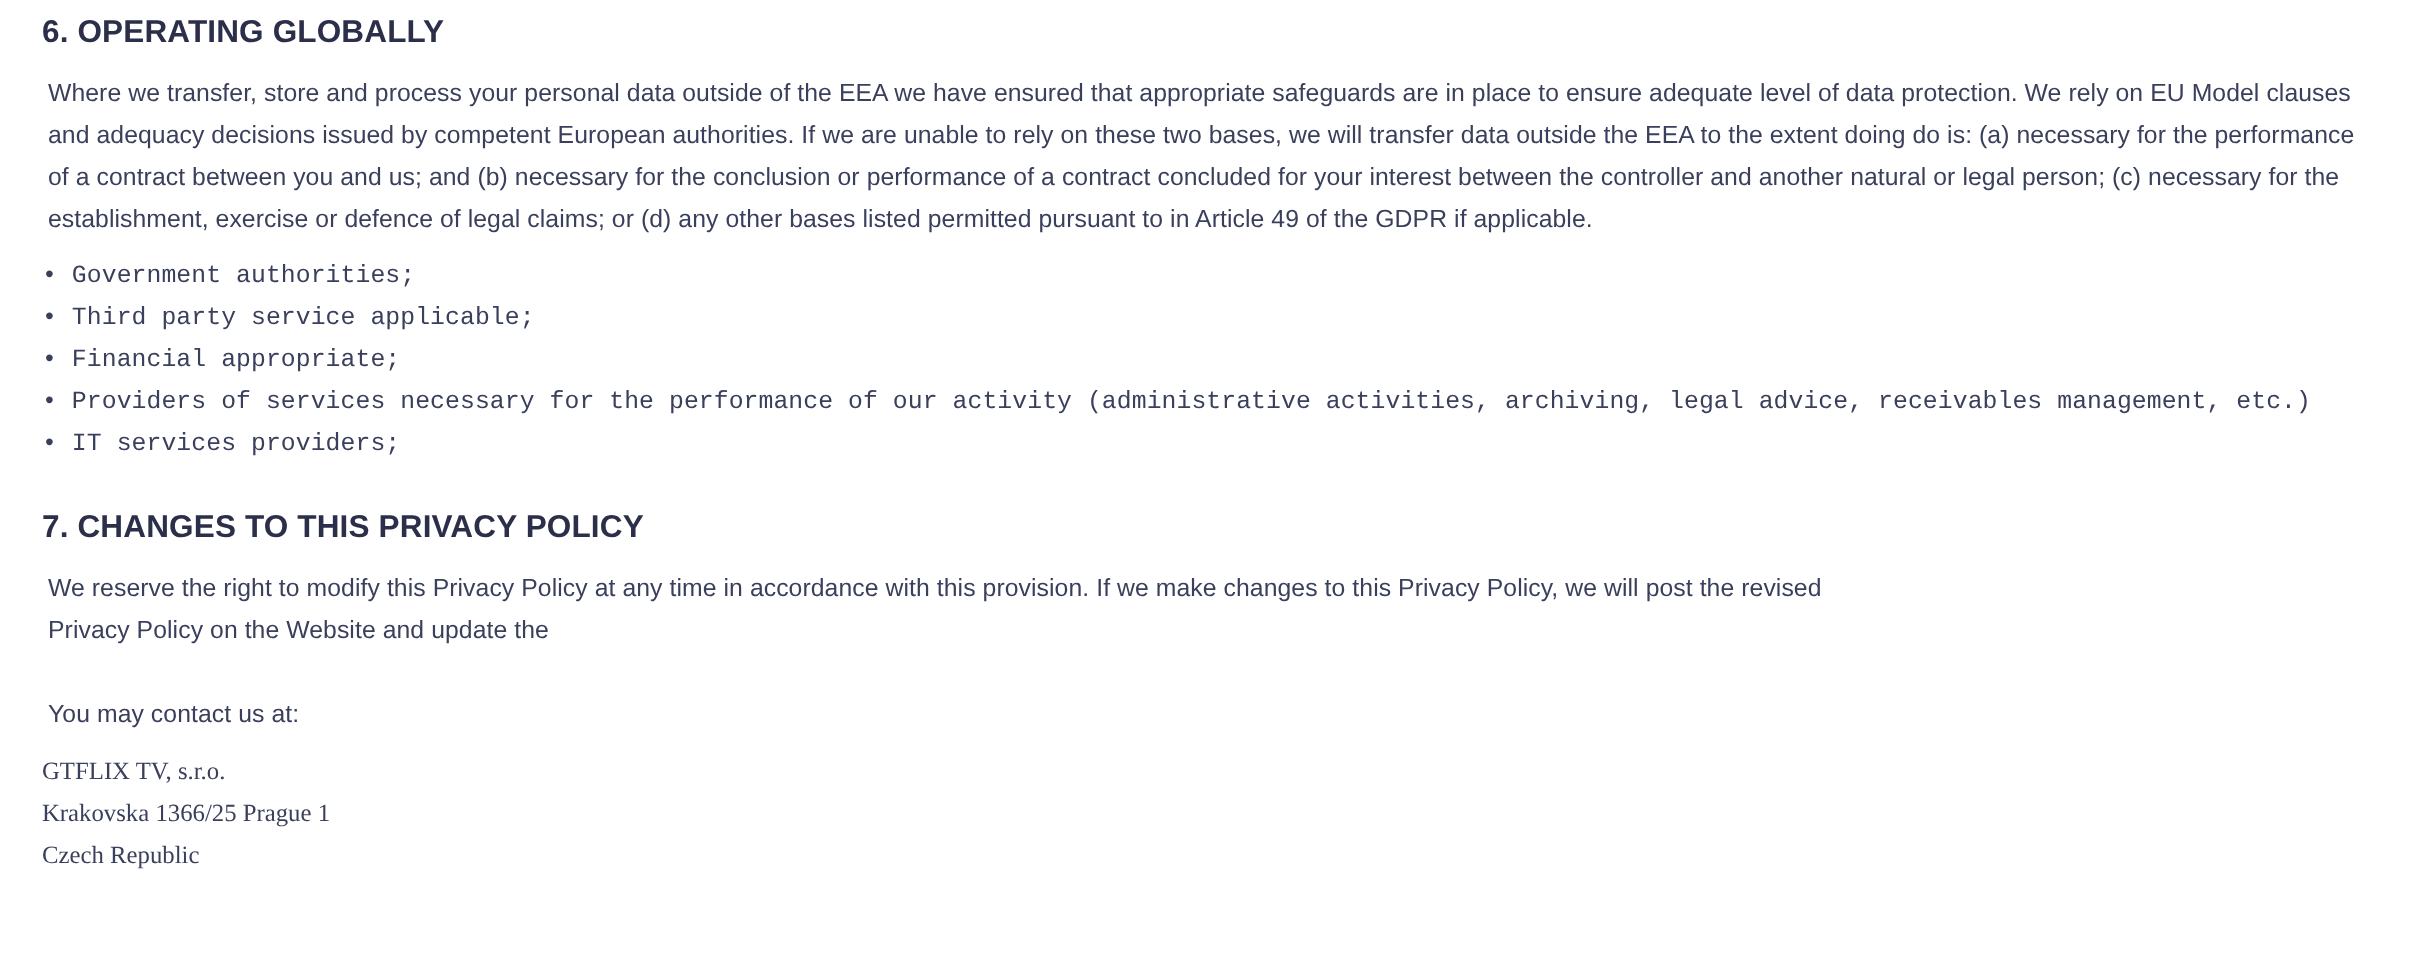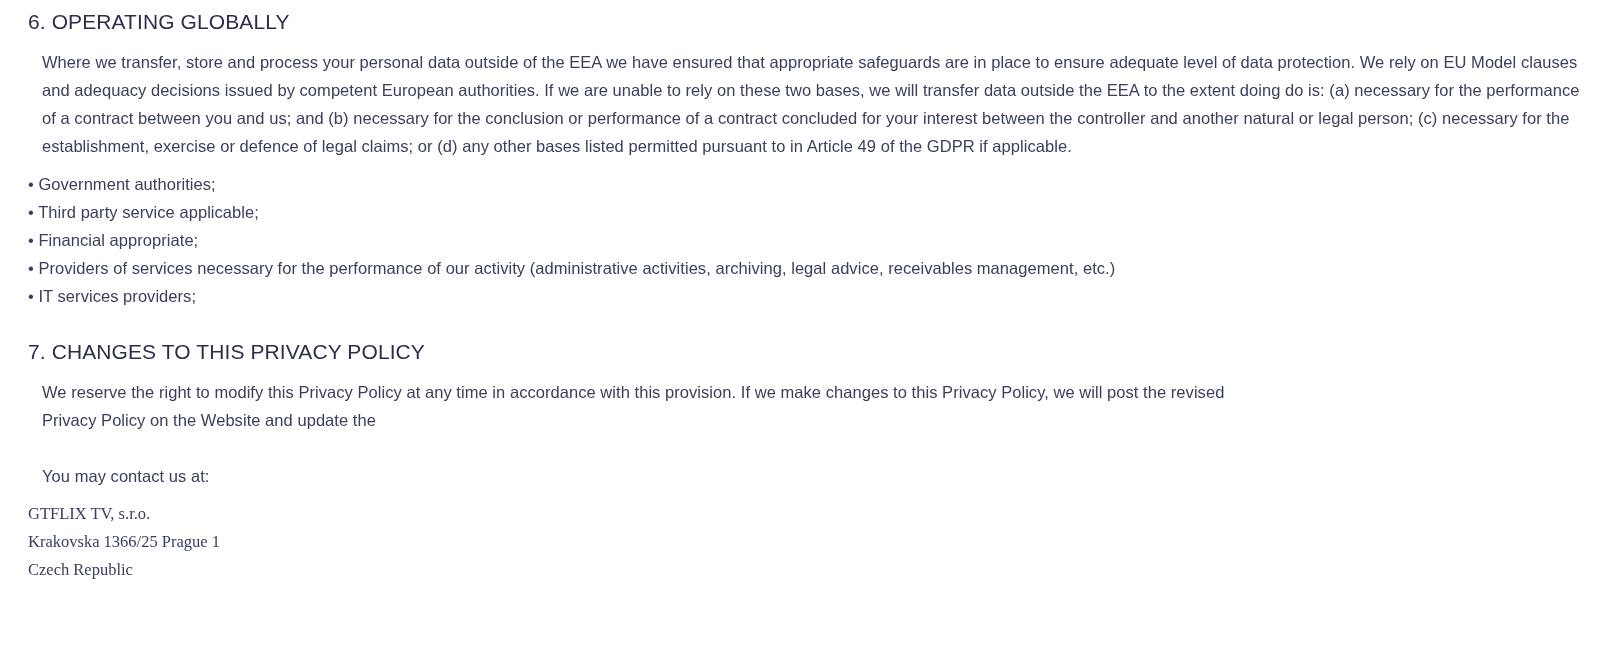--- a/index.html
+++ b/index.html
@@ -16,36 +16,37 @@
   }
   .page {
     box-sizing: border-box;
     width: 1613px;
     height: 646px;
     padding: 10px 28px 0 28px;
     overflow: hidden;
   }
   h2.section-heading {
     font-size: 21px;
-    font-weight: 400;
+    font-weight: 700;
     color: #2b2f4a;
     margin: 0 0 14px 0;
     letter-spacing: 0.1px;
   }
   p.body-text {
     font-size: 16.5px;
     line-height: 28px;
     color: #3a3f5c;
-    margin: 0 0 10px 14px;
+    margin: 0 0 10px 4px;
     letter-spacing: 0.05px;
   }
   .bullet-list {
     margin: 6px 0 0 0;
     padding: 0;
     list-style: none;
+    font-family: Liberation Mono, monospace;
   }
   .bullet-list li {
     font-size: 16.5px;
     line-height: 28px;
     color: #3a3f5c;
     margin: 0;
     letter-spacing: 0.05px;
   }
   .spacer-lg { height: 30px; }
   .spacer-md { height: 18px; }

